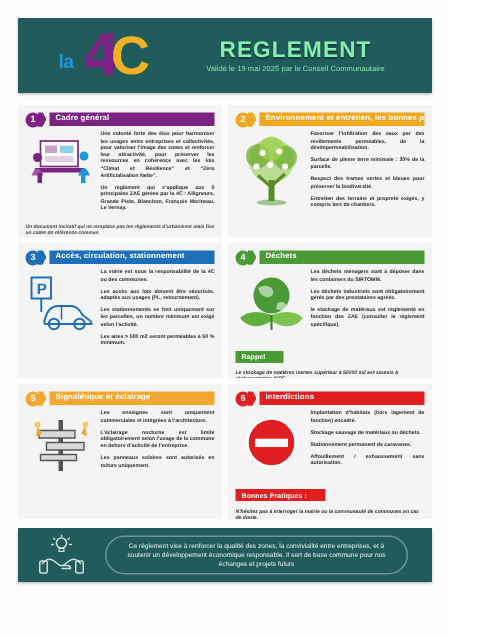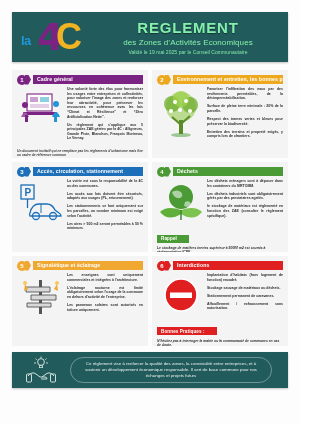--- a/index.html
+++ b/index.html
@@ -14,21 +14,21 @@
 
   
   .header{
     position:absolute;left:12px;top:12px;width:276px;height:50px;
     background:#215b5b;
     display:flex;align-items:center;
     box-shadow:0 1px 2px rgba(0,0,0,.25);
   }
   .logo{
     width:82px;height:50px;
-    position:relative;flex:0 0 82px;
+    position:relative;flex:0 0 82px;margin-left:18px;
   }
   .logo-la{
     position:absolute;left:9px;top:21px;
     color:#2196d6;font-weight:bold;font-size:13px;
     font-family:"Liberation Sans", sans-serif;letter-spacing:-.5px;
   }
   .logo-4{
     position:absolute;left:25px;top:6px;
     color:#7b2382;font-weight:bold;font-size:38px;line-height:38px;
     font-family:"DejaVu Sans", sans-serif;
@@ -131,21 +131,20 @@
 <div class="page">
 
   <div class="header">
     <div class="logo">
       <span class="logo-la">la</span>
       <span class="logo-4">4</span>
       <span class="logo-c">C</span>
     </div>
     <div class="title-block">
       <div class="t1">REGLEMENT</div>
-      <div class="t3">des Zones d’Activités Economiques</div>
       <div class="t4">Validé le 19 mai 2025 par le Conseil Communautaire</div>
     </div>
   </div>
 
   <div class="grid">
 
     <div class="card">
       <div class="sec-head">
         <span class="badge c-purple">1</span>
         <span class="chev c-purple"></span>

